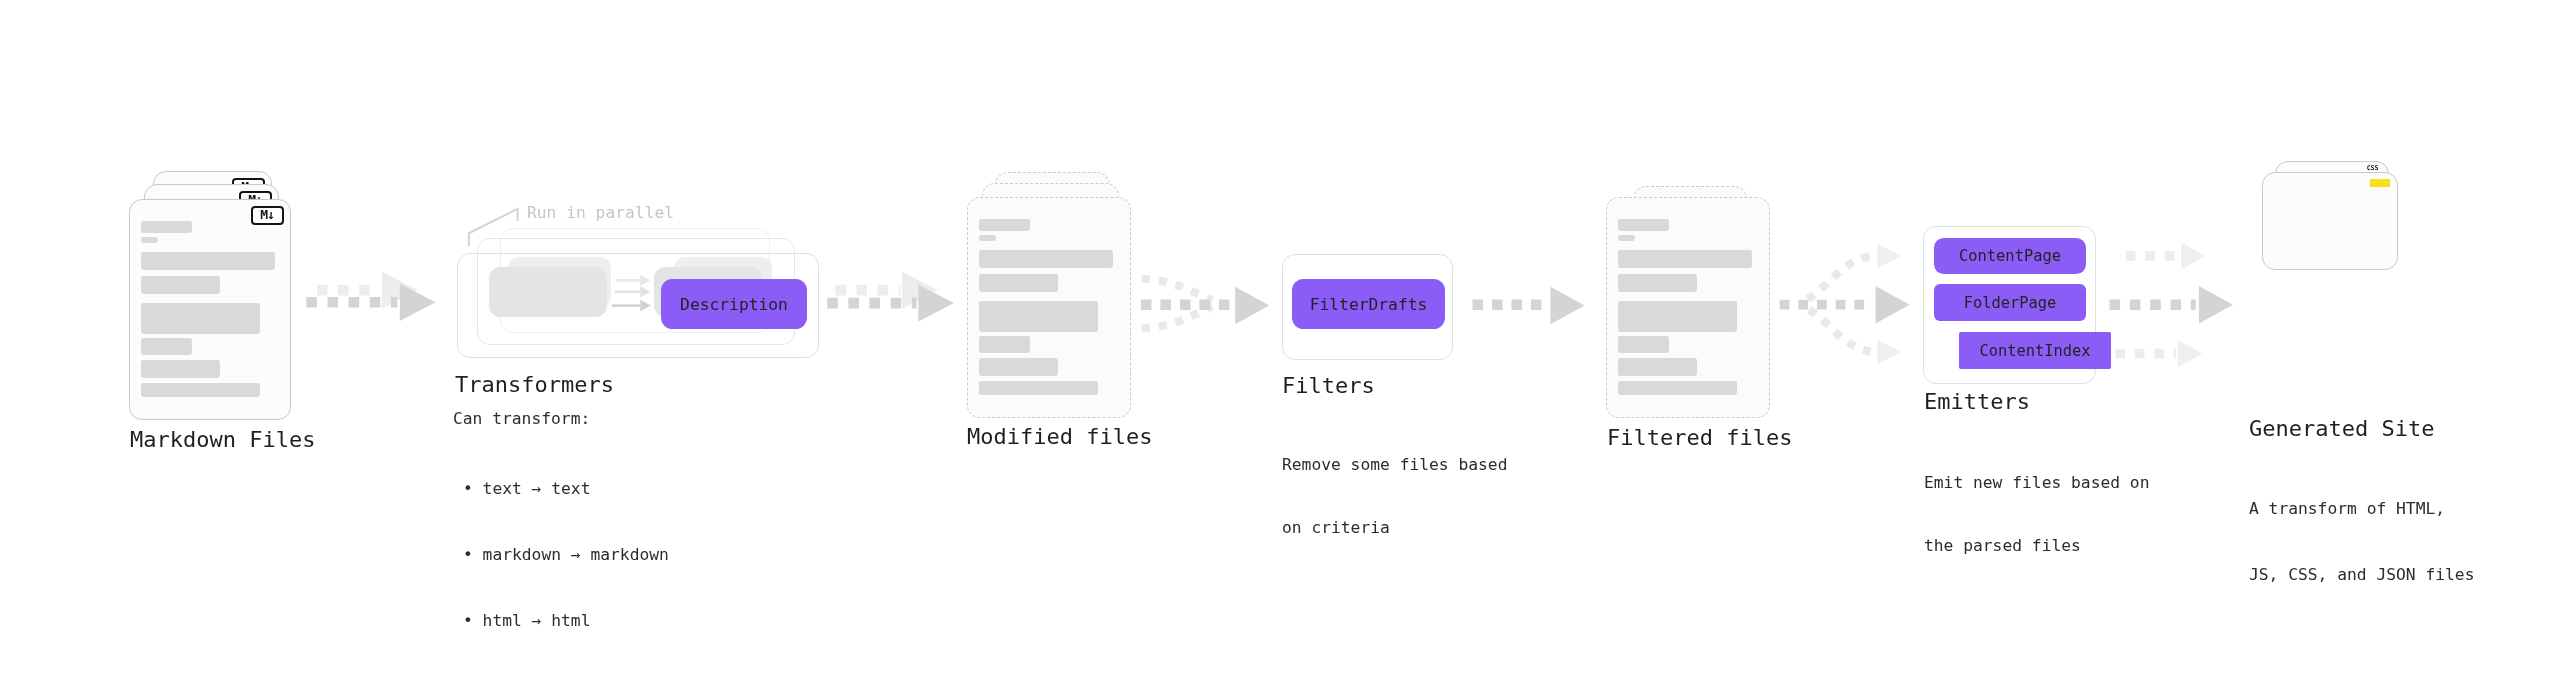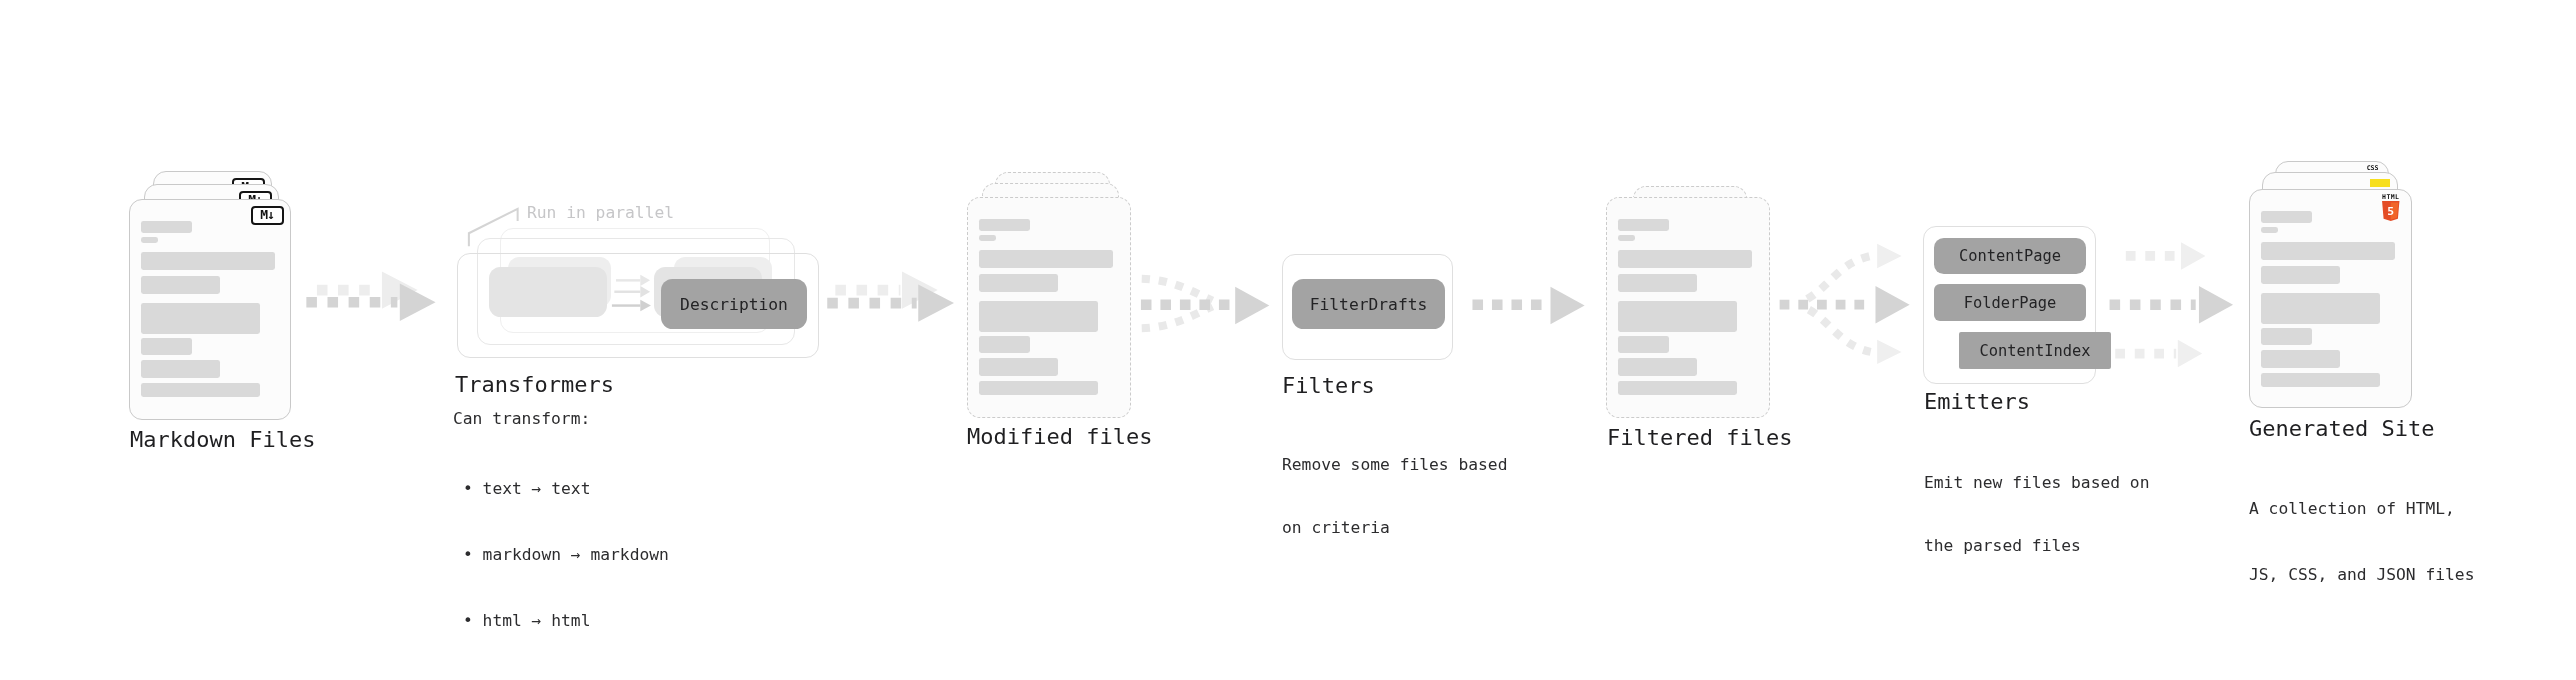--- a/index.html
+++ b/index.html
@@ -23,21 +23,21 @@
   .css-badge{position:absolute;top:3.3px;right:6.5px;width:18px;text-align:center;}
   .css-word{font-size:6.5px;font-weight:bold;color:#111;line-height:6.5px;}
   .css-bar{width:16.3px;height:2.4px;background:#2965f1;margin:0.8px auto 0 auto;border-radius:0.8px;}
   .html5-badge{position:absolute;top:4.1px;right:9.8px;width:21px;text-align:center;}
   .html5-word{font-size:6.5px;font-weight:bold;color:#111;line-height:7.3px;letter-spacing:0.4px;}
 
   
   .t-box{position:absolute;box-sizing:border-box;border:1.6px solid #dfdfdf;border-radius:13px;background:transparent;}
 
   
-  .pill{position:absolute;box-sizing:border-box;background:#a3a3a3;border-radius:11.4px;
+  .pill{position:absolute;box-sizing:border-box;background:#8b5cf6;border-radius:11.4px;
         display:flex;align-items:center;justify-content:center;
         font-size:16.3px;color:#232325;white-space:pre;z-index:3;}
   .pill.ghost{z-index:2;}
 
   
   .stage-title{position:absolute;font-size:22px;line-height:1;color:#1f1f21;white-space:pre;z-index:3;}
   .stage-desc{position:absolute;font-size:16.3px;line-height:22px;color:#2c2c2e;white-space:pre;z-index:3;}
   .stage-desc.lh26{line-height:21px;}
   .note{position:absolute;font-size:16.3px;line-height:1;color:#c6c6c8;white-space:pre;z-index:3;}
 </style>
@@ -210,41 +210,21 @@
   <div class="layer">
     <div class="doc" style="left:2275px;top:161px;width:114px;height:98px;">
       <div class="css-badge">
         <div class="css-word">CSS</div>
         <div class="css-bar"></div>
       </div>
     </div>
     <div class="doc" style="left:2262px;top:172px;width:136px;height:98px;">
       <div class="js-badge"></div>
     </div>
-    <div class="doc" style="left:2249px;top:189px;width:163px;height:219px;">
-      <div class="html5-badge">
-        <div class="html5-word">HTML</div>
-        <svg width="19.5" height="22" viewBox="0 0 24 27" style="display:block;margin:0 auto;">
-          <path d="M1.3 0 L22.7 0 L20.8 21.7 L12 24.7 L3.2 21.7 Z" fill="#e44d26"></path>
-          <path d="M12 1.8 L21.3 1.8 L19.7 20.5 L12 23 Z" fill="#f16529"></path>
-          <text x="12" y="17.5" text-anchor="middle" font-size="14" font-weight="bold" fill="#ffffff">5</text>
-        </svg>
-      </div>
-      <div class="doc-bars">
-          <div class="bar" style="width: 51px; height: 12.2px; margin-top: 0px;"></div>
-          <div class="bar" style="width: 17px; height: 5.7px; margin-top: 4.1px;"></div>
-          <div class="bar" style="width: 134px; height: 18px; margin-top: 9px;"></div>
-          <div class="bar" style="width: 79px; height: 18px; margin-top: 6.5px;"></div>
-          <div class="bar" style="width: 119px; height: 31px; margin-top: 8.1px;"></div>
-          <div class="bar" style="width: 51px; height: 16.3px; margin-top: 4.9px;"></div>
-          <div class="bar" style="width: 79px; height: 18px; margin-top: 5.7px;"></div>
-          <div class="bar" style="width: 119px; height: 14px; margin-top: 4.9px;"></div>
-        </div>
-    </div>
     <div class="stage-title" style="left:2249px;top:418px;">Generated Site</div>
     <div class="stage-desc" style="left:2249px;top:454px;">
-      <div>A collection of HTML,</div>
+      <div>A transform of HTML,</div>
       <div>JS, CSS, and JSON files</div>
     </div>
   </div>
 
 </div>
 
 
 </body></html>

